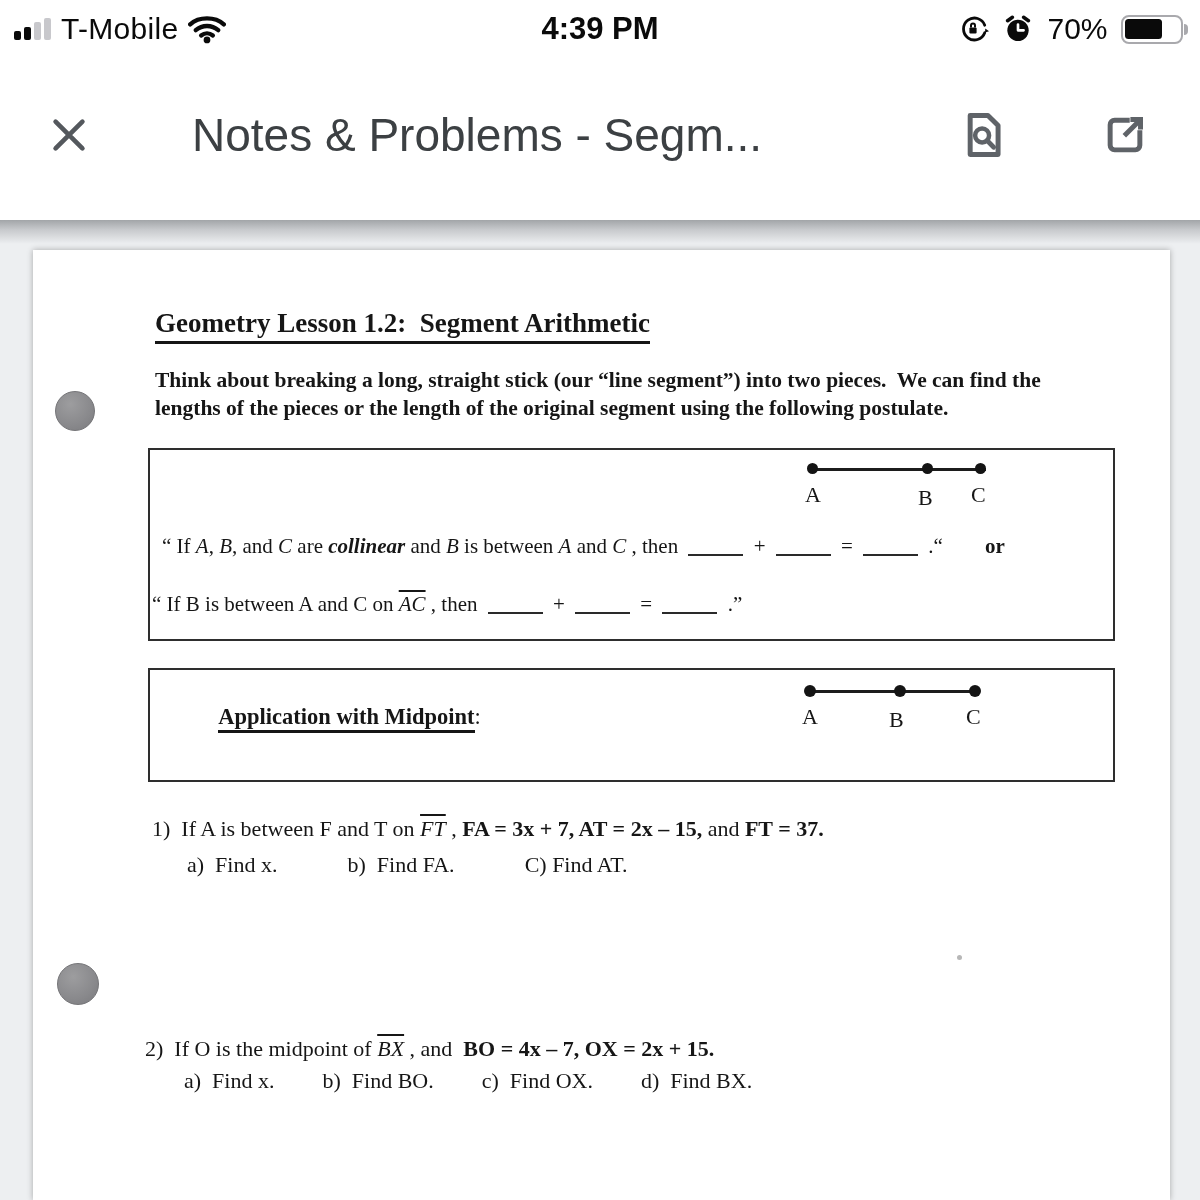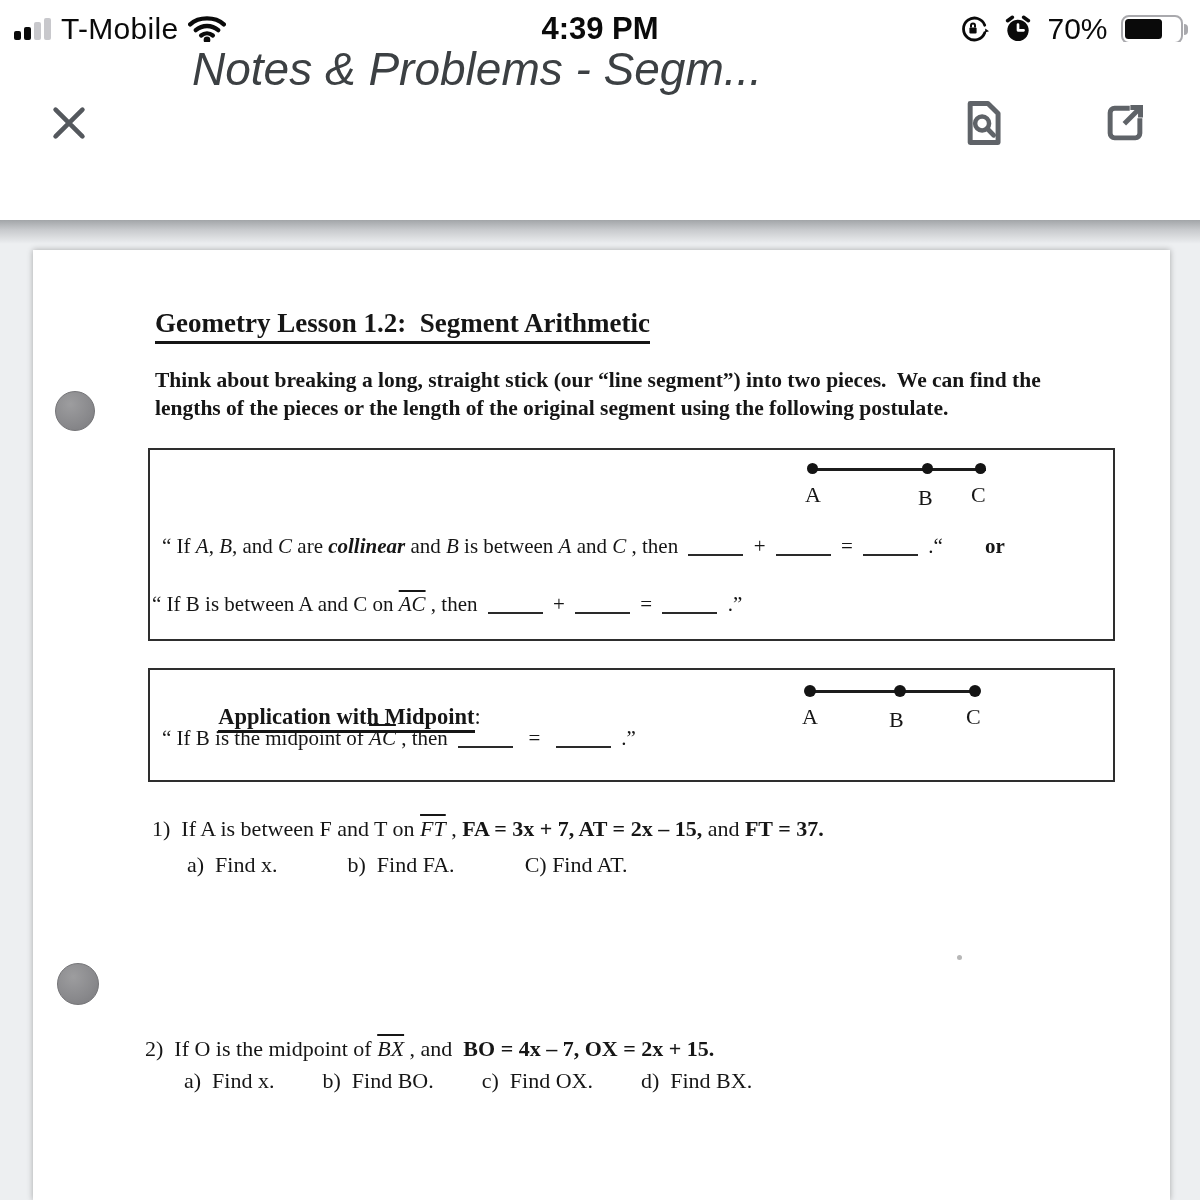--- a/index.html
+++ b/index.html
@@ -16,21 +16,21 @@
   .carrier{font-size:30px;color:#0a0a0a;letter-spacing:.3px;}
   .sb-time{position:absolute;left:0;right:0;top:0;height:58px;display:flex;align-items:center;justify-content:center;font-size:31px;font-weight:700;color:#0a0a0a;}
   .sb-right{position:absolute;right:12px;top:0;height:58px;display:flex;align-items:center;gap:13px;}
   .pct{font-size:30px;color:#0a0a0a;}
   .battery{display:flex;align-items:center;}
   .bat-body{display:inline-block;width:62px;height:29px;border:2.5px solid #a9a9ad;border-radius:8px;padding:2.5px;box-sizing:border-box;}
   .bat-fill{display:block;width:70%;height:100%;background:#0a0a0a;border-radius:3.5px;}
   .bat-tip{width:4px;height:11px;background:#a9a9ad;border-radius:0 4px 4px 0;margin-left:1.5px;}
 
   
-  .appbar{position:absolute;top:42px;left:0;width:100%;height:162px;background:#fff;display:flex;font-style:italic;}
+  .appbar{position:absolute;top:54px;left:0;width:100%;height:162px;background:#fff;display:flex;align-items:center;}
   .iconbtn{background:none;border:none;padding:0;margin:0;cursor:pointer;display:flex;align-items:center;justify-content:center;}
   .close-btn{margin-left:46px;}
   .app-title{margin-left:100px;flex:1;font-size:46px;color:#3c4043;white-space:nowrap;overflow:hidden;}
   .find-btn{margin-right:88px;}
   .openin-btn{margin-right:48px;}
 
   
   .content{position:absolute;top:220px;left:0;width:1200px;height:980px;background:#edeff1;overflow:hidden;}
   .content::before{content:"";position:absolute;top:0;left:0;right:0;height:24px;
     background:linear-gradient(#a2a5a8 0%,#c7c9cc 40%,#edeff1 100%);}
@@ -178,21 +178,20 @@
         </div>
         <div class="diagram d2">
           <span class="dline" style="left:6px;width:167px;"></span>
           <span class="dot" style="left:1px;width:12px;height:12px;"></span>
           <span class="dot" style="left:91px;width:12px;height:12px;"></span>
           <span class="dot" style="left:166px;width:12px;height:12px;"></span>
           <span class="dlabel" style="left:-1px;">A</span>
           <span class="dlabel" style="left:86px;top:25px;">B</span>
           <span class="dlabel" style="left:163px;">C</span>
         </div>
-        <div class="boxline bl3 rich"><span class="">“ If B is the midpoint of </span><span class="seg-iol">AC</span><span class=""> , then </span><span class="seg-blank"></span><span class="">  =  </span><span class="seg-blank"></span><span class=""> .”</span></div>
       </div>
 
       <div class="abs problem p1s rich"><span class="">1)  If A is between F and T on </span><span class="seg-iol">FT</span><span class=""> , </span><span class="seg-b">FA = 3x + 7, AT = 2x – 15,</span><span class=""> and </span><span class="seg-b">FT = 37.</span></div>
       <div class="abs parts p1p">
         <span>a)  Find x.</span>
         <span>b)  Find FA.</span>
         <span>C) Find AT.</span>
       </div>
 
       <div class="abs problem p2s rich"><span class="">2)  If O is the midpoint of </span><span class="seg-iol">BX</span><span class=""> , and  </span><span class="seg-b">BO = 4x – 7, OX = 2x + 15.</span></div>

